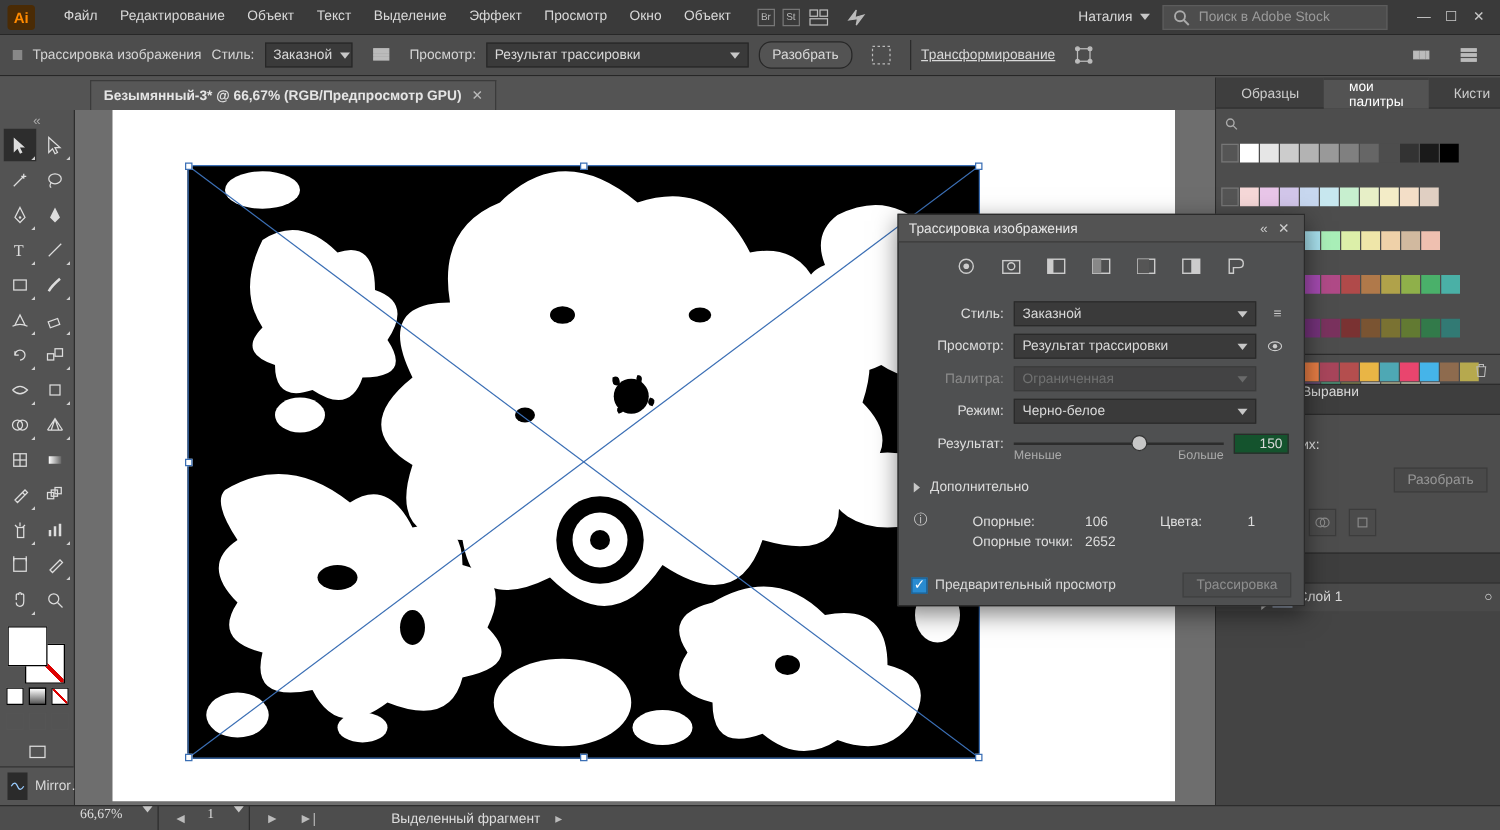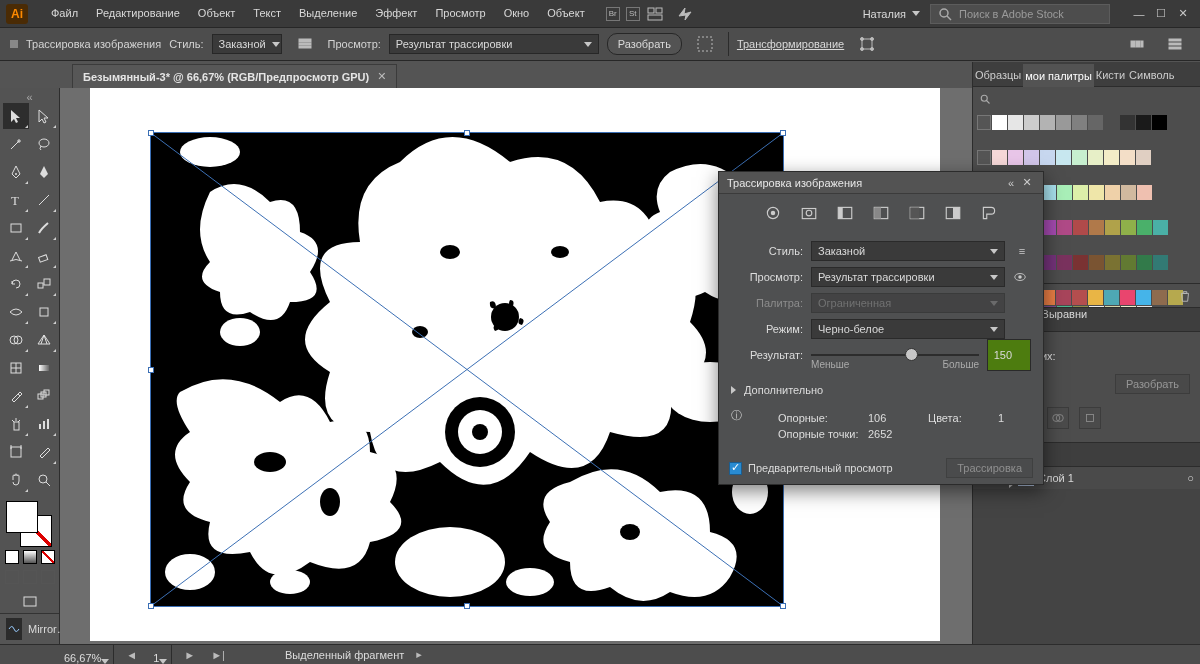--- a/index.html
+++ b/index.html
@@ -139,31 +139,31 @@
   .sel-box .h.tm{left:calc(50% - 3px);top:-3px}.sel-box .h.bm{left:calc(50% - 3px);bottom:-3px}
   .sel-box .h.ml{left:-3px;top:calc(50% - 3px)}.sel-box .h.mr{right:-3px;top:calc(50% - 3px)}
   .sel-diag { position:absolute; width:100%; height:100%; }
 
   
   .statusbar {
     position:absolute; left:0; right:0; bottom:0; height:20px;
     background: var(--bg3); border-top:1px solid #2c2c2c;
     display:flex; align-items:center; padding-left:60px; gap:8px; color:#ddd;
   }
-  .statusbar .dd { display:flex; align-items:flex-end; gap:0; padding:0 4px; border-right:1px solid #2c2c2c; height:100%;}
+  .statusbar .dd { display:flex; align-items:flex-start; gap:16px; padding:0 4px; border-right:1px solid #2c2c2c; height:100%;font-family:Liberation Serif, serif;}
   .statusbar .arrow { padding:0 4px; color:#bbb;}
 
   
   .right-col {
     position:absolute; right:0; top:62px; bottom:20px; width:228px;
     background: var(--bg3); border-left:1px solid #2c2c2c;
     display:flex; flex-direction:column;
   }
   .panel-tabs { height:25px; display:flex; border-bottom:1px solid #2c2c2c; background:#3e3e3e;}
-  .panel-tabs .ptab { padding:0 2px; display:flex; align-items:center; height:25px; color:#ccc;}
+  .panel-tabs .ptab { padding:0 20px; display:flex; align-items:center; height:25px; color:#ccc;}
   .panel-tabs .ptab.act { background: var(--bg4); color:#fff; border-top:2px solid #3e3e3e;}
   .panel-body { background:var(--bg3); }
   .search-row { display:flex; align-items:center; height:24px; padding:2px 6px;}
   .search-row .ico { margin-right:6px; color:#bbb;}
   .sw-grid { display:flex; flex-wrap:wrap; padding:4px 4px; gap:1px; align-content:flex-start; }
   .sw-grid .s { width:15px; height:15px; }
   .sw-sec { height:18px; width:100%; }
   .sw-footer { height:24px; border-top:1px solid #2c2c2c; display:flex; align-items:center; justify-content:flex-end; gap:10px; padding:0 8px;}
   .panel-tabs2 { height:25px; display:flex; border-bottom:1px solid #2c2c2c; border-top:1px solid #2c2c2c; background:#3e3e3e;}
   .pf-body { padding:10px; }
@@ -199,22 +199,22 @@
   }
   .tp-dd.dis { opacity:.55; }
   .tp-dd .v { flex:1; }
   .tp-eye { width:18px; text-align:center; color:#ccc;}
   .slider { flex:1; position:relative; height:20px;}
   .slider .track { position:absolute; left:0; right:0; top:9px; height:2px; background:#2c2c2c;}
   .slider .thumb { position:absolute; top:3px; width:13px;height:13px; border-radius:50%;
     background:#c7c7c7; border:1px solid #333; left:56%;}
   .slider .lab { position:absolute; top:14px; font-size:10px; color:#aaa;}
   .tp-num {
-    width:44px; height:32px; background:#4d7c0f; border:1px solid #2a2a2a;
-    display:flex; align-items:center; justify-content:flex-end; padding:0 18px;
+    width:44px; height:16px; background:#14532d; border:1px solid #2a2a2a;
+    display:flex; align-items:center; justify-content:flex-end; padding:0 4px;
   }
   .tp-extra { display:flex; align-items:center; gap:8px; height:24px; color:#ddd;}
   .tp-stats { display:grid; grid-template-columns:90px 60px 70px 40px; row-gap:4px; padding:4px 0 2px 28px; color:#ddd;}
   .tp-stats .k{ color:#ddd;}
   .tp-footer { display:flex; align-items:center; height:32px; padding:0 10px;}
   .tp-chk { width:13px;height:13px; background:#298bd1; border:1px solid #1c5d8e; position:relative; margin-right:6px;}
   .tp-chk::after{content:"✓"; color:#fff; position:absolute; top:-2px; left:1px; font-size:11px;}
   .tp-trace-btn { margin-left:auto; border:1px solid #2d2d2d; background:#464646; padding:3px 10px; opacity:.45;}
   .caret { width:0;height:0;border-left:4px solid transparent;border-right:4px solid transparent;border-top:5px solid #c7c7c7;}
   .caret-r { width:0;height:0;border-top:4px solid transparent;border-bottom:4px solid transparent;border-left:5px solid #c7c7c7;}

